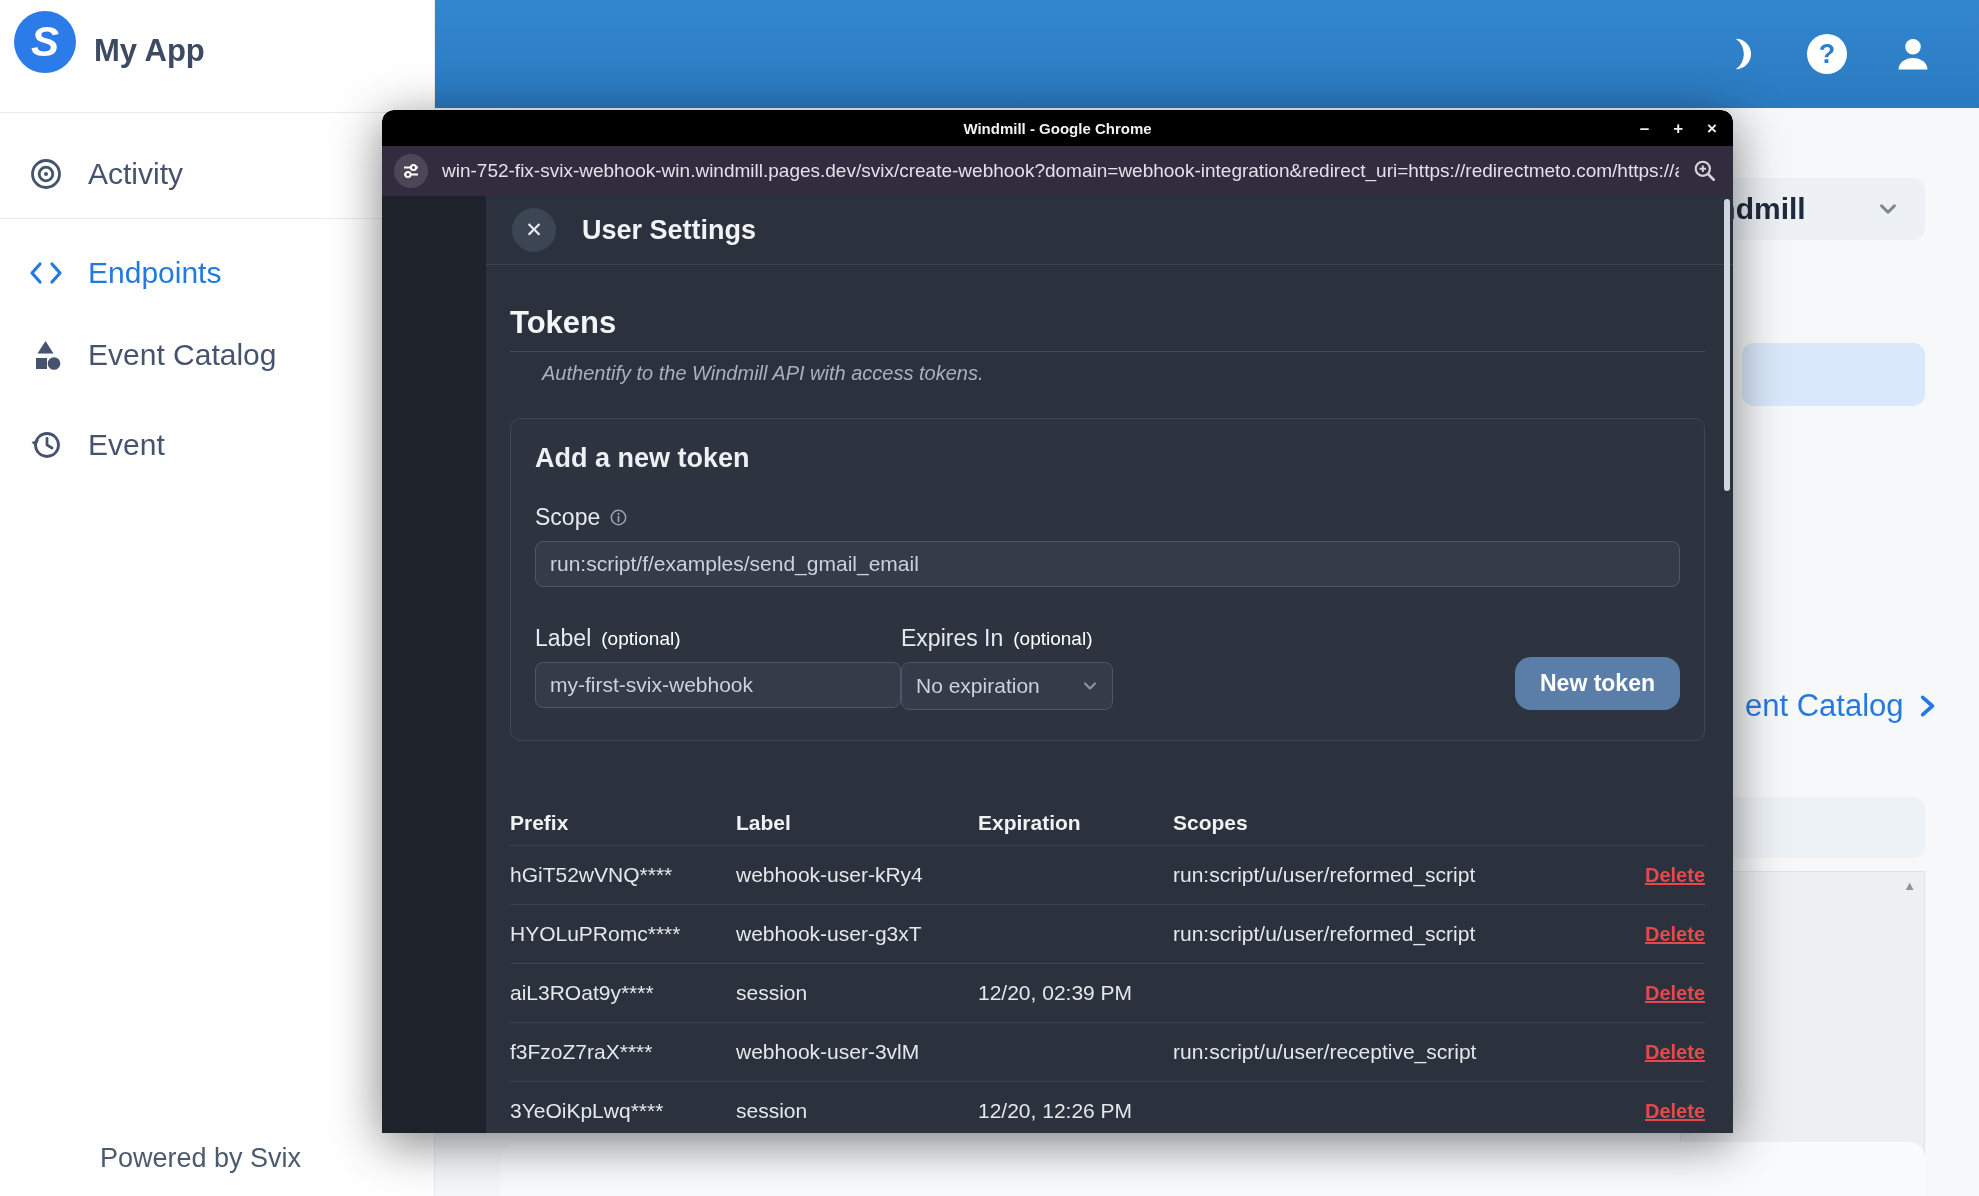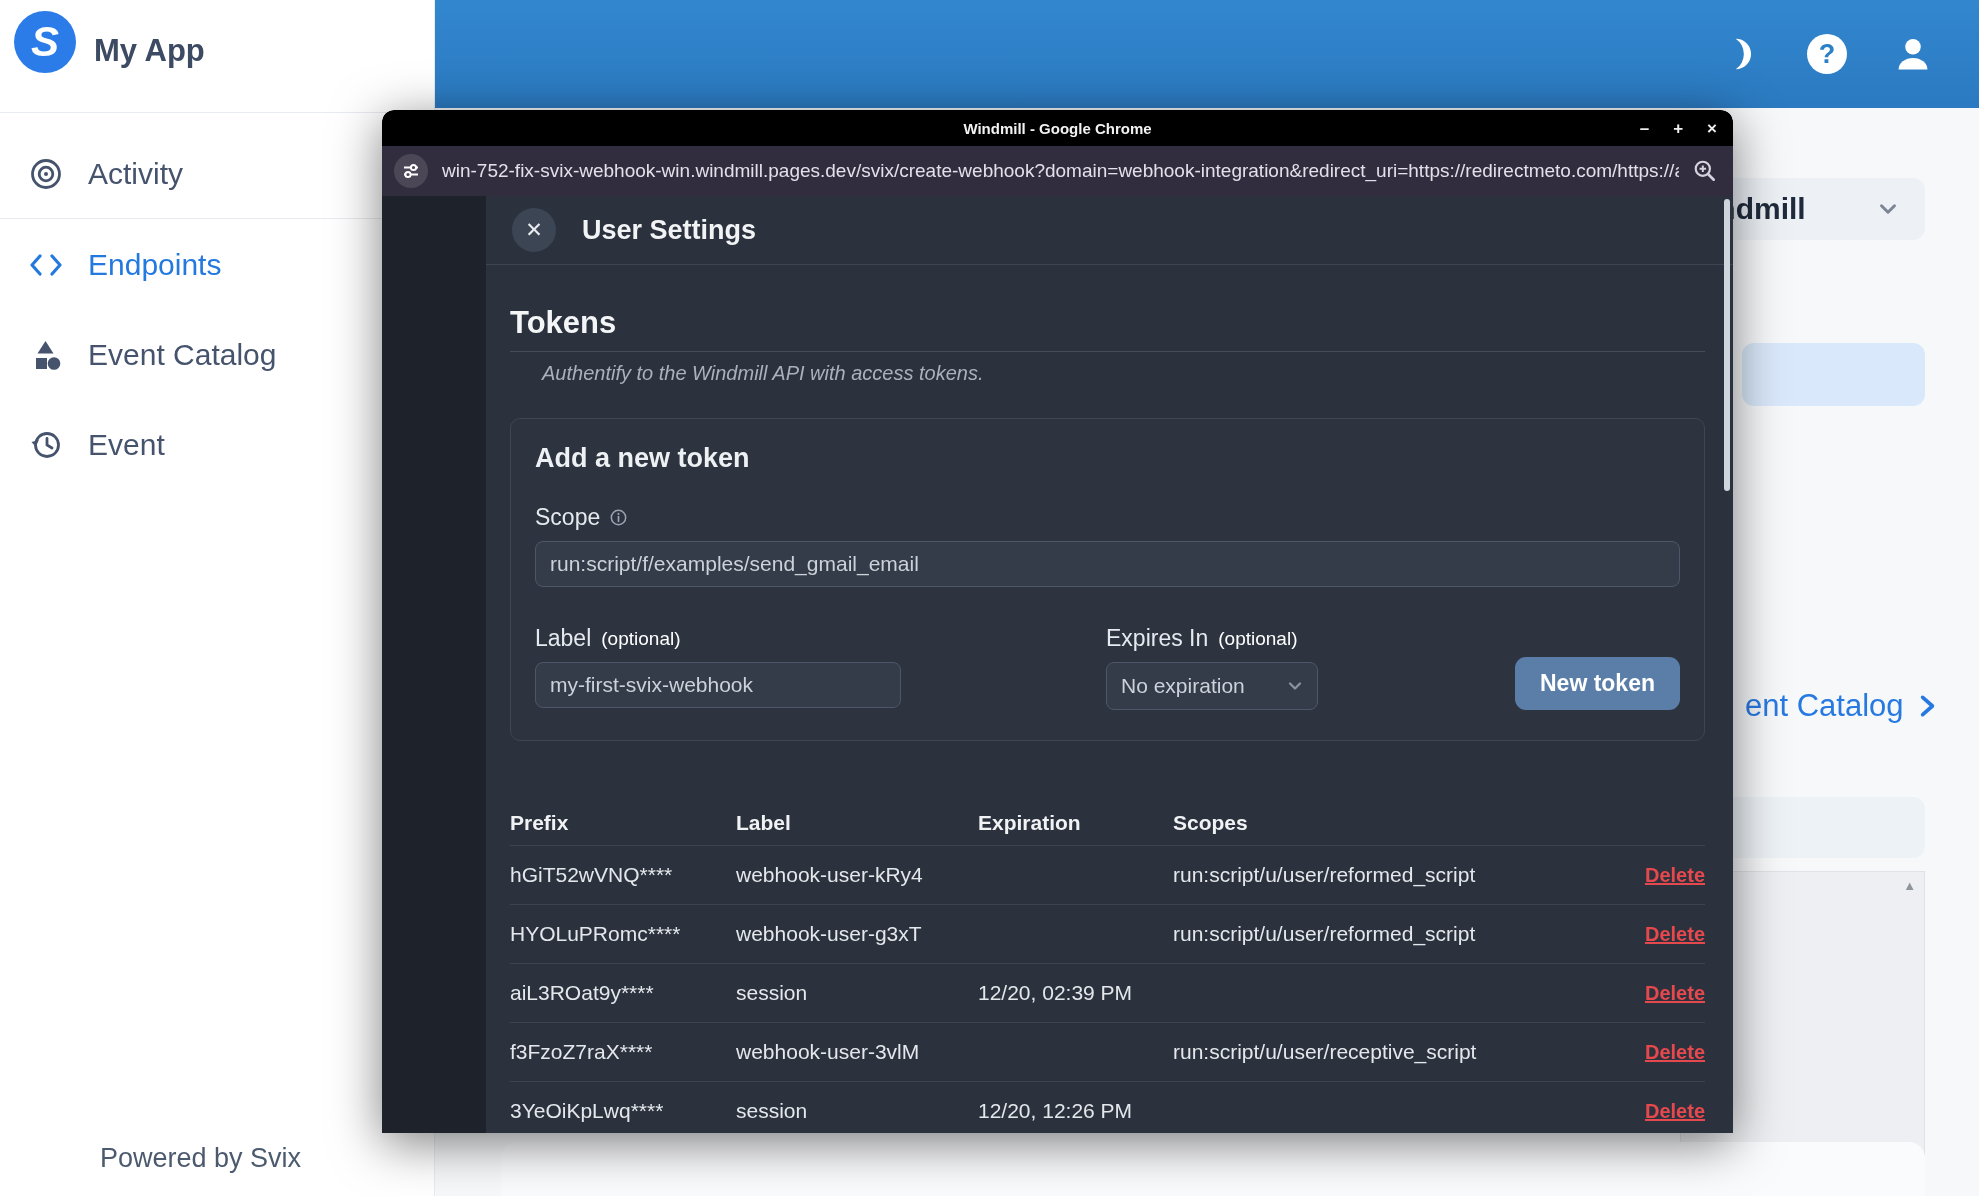--- a/index.html
+++ b/index.html
@@ -81,26 +81,26 @@
   .add-title { font-size:27px; font-weight:700; color:#eef1f4; }
   .field-label { margin-top:30px; display:flex; align-items:center; gap:10px;
     font-size:23px; color:#e6eaee; }
   .opt { font-size:19px; color:#ffffff; }
   .text-input { margin-top:10px; height:46px; width:100%; background:#343c49; border:1px solid #4d5769;
     border-radius:8px; color:#ccd2da; font-size:21px; padding:0 14px;
     font-family:"Liberation Sans", sans-serif; outline:none; }
   .form-row { display:flex; align-items:flex-start; }
   .lbl-group { width:366px; }
   .lbl-group .field-label, .exp-group .field-label { margin-top:0; }
-  .exp-group { margin-left:205px; width:212px; }
+  .exp-group { width:212px; }
   .select-box { margin-top:10px; height:48px; background:#343c49; border:1px solid #4d5769;
     border-radius:8px; color:#ccd2da; font-size:21px; padding:0 12px 0 14px;
     display:flex; align-items:center; justify-content:space-between; cursor:pointer; }
   .new-token-btn { margin-left:auto; align-self:flex-end; height:53px; width:165px;
-    background:#5b7ea9; border:none; border-radius:11px; color:#fff; font-size:23px; font-weight:700;
+    background:#5b7ea9; border:none; border-radius:16px; color:#fff; font-size:23px; font-weight:700;
     cursor:pointer; font-family:"Liberation Sans", sans-serif; }
 
   .tok-table { margin-top:60px; }
   .trow { display:grid; grid-template-columns:226px 242px 195px 447px 1fr; align-items:center; }
   .thead { height:44px; font-size:21px; font-weight:700; color:#f0f2f4; }
   .tdiv { height:1px; background:#3c4451; }
   .tbody-row { height:58px; font-size:21px; color:#e4e7eb; }
   .cell-del { text-align:right; }
   .del-link { color:#e5484d; font-weight:700; text-decoration:underline; font-size:20px; cursor:pointer; }
 
@@ -119,21 +119,21 @@
       <svg width="36" height="36" viewBox="0 0 36 36" fill="none">
         <circle cx="18" cy="18" r="13.5" stroke="#46536d" stroke-width="2.8"></circle>
         <circle cx="18" cy="18" r="6.8" stroke="#46536d" stroke-width="2.8"></circle>
         <circle cx="18" cy="18" r="2" fill="#46536d"></circle>
       </svg>
     </span>
     <span>Activity</span>
   </div>
   <div class="side-divider" style="top:218px"></div>
 
-  <div class="nav-item active" style="top:234px">
+  <div class="nav-item active" style="top:242px">
     <span>
       <svg width="36" height="36" viewBox="0 0 36 36" fill="none">
         <path d="M12 9 L4 18 L12 27 M24 9 L32 18 L24 27" stroke="#2479df" stroke-width="3.2" stroke-linecap="round" stroke-linejoin="round"></path>
       </svg>
     </span>
     <span>Endpoints</span>
   </div>
 
   <div class="nav-item" style="top:324px">
     <span>

